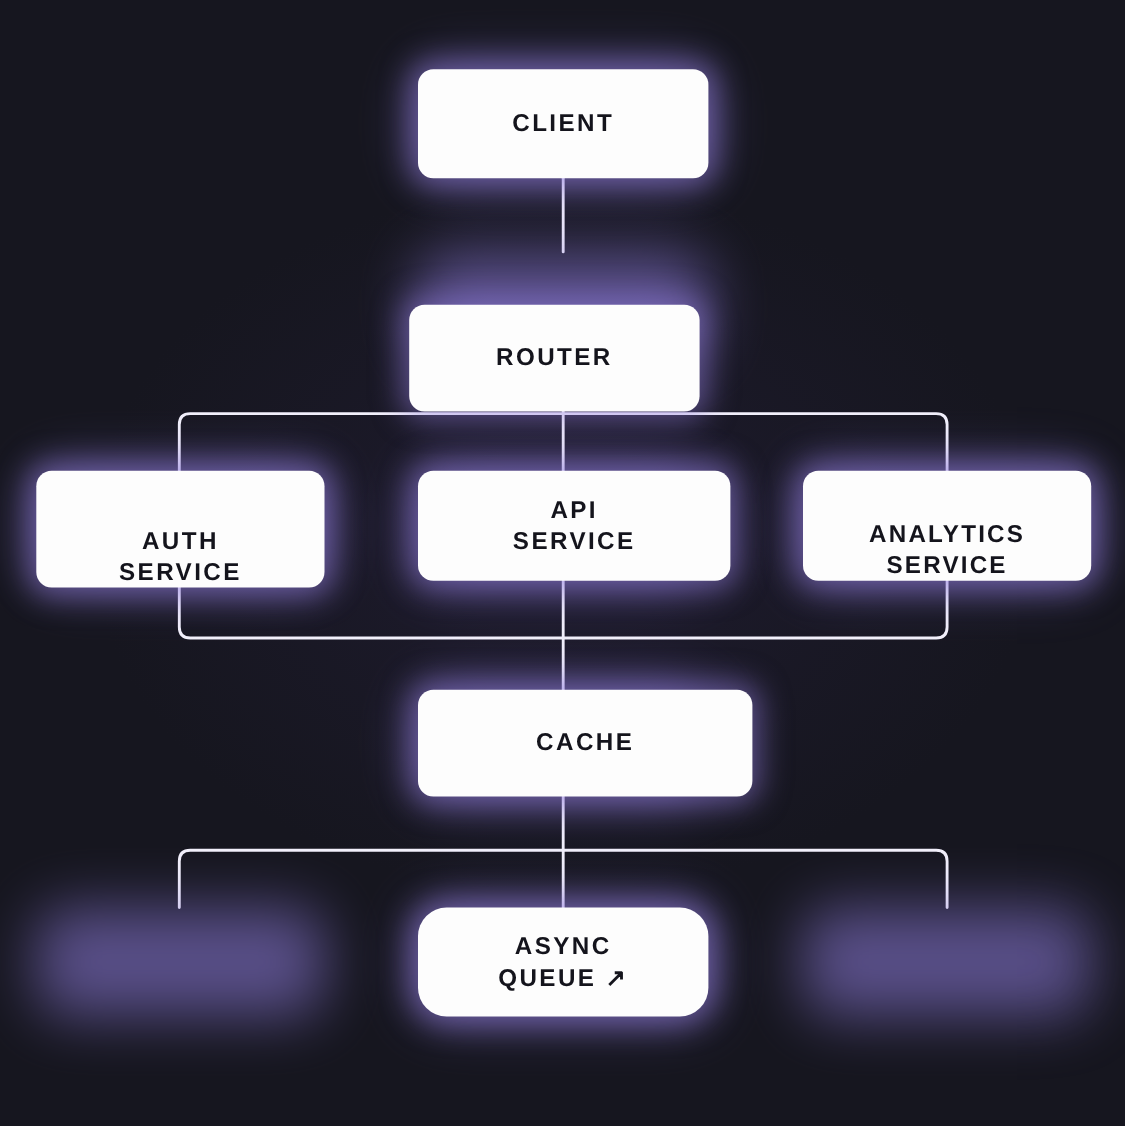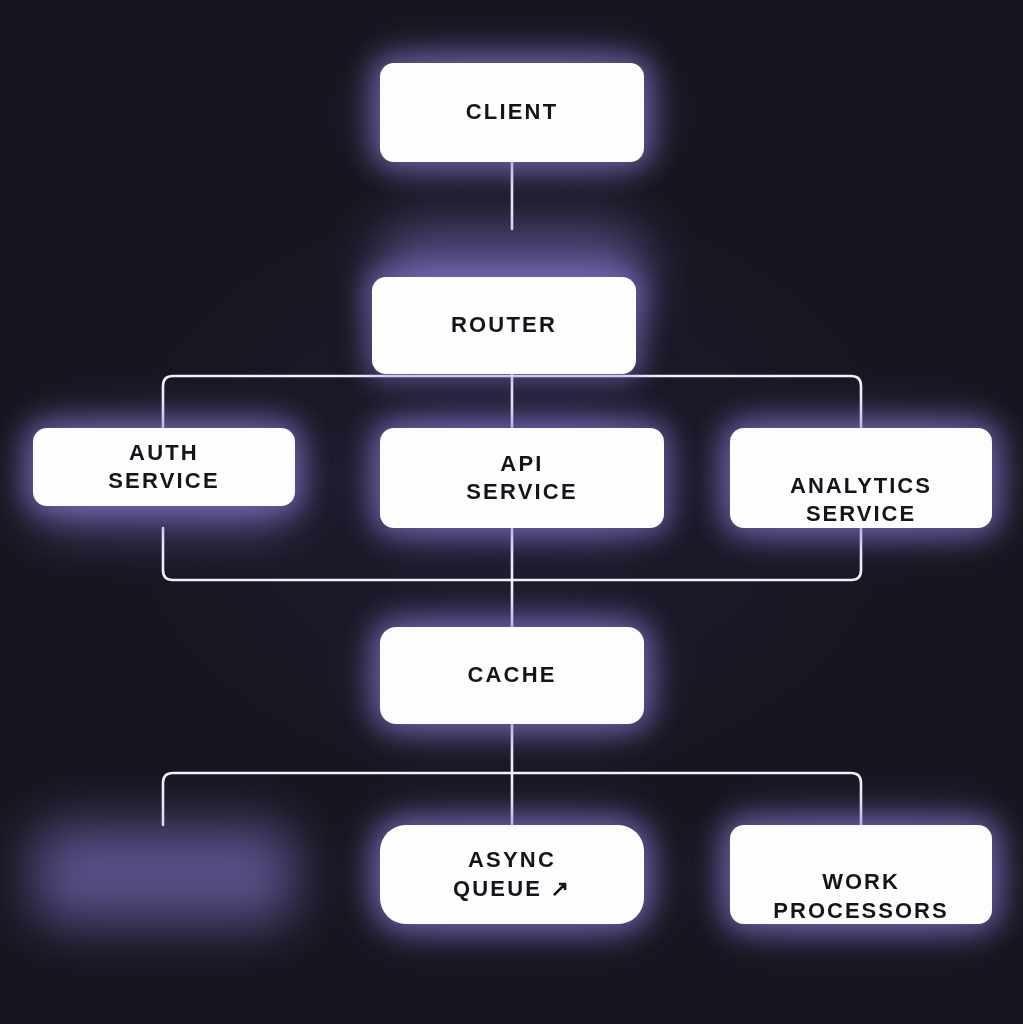--- a/index.html
+++ b/index.html
@@ -98,43 +98,39 @@
   <div class="halo" style="left:730px; top:825px; width:262px; height:99px;"></div>
 
   <div class="node" style="left:380px; top:63px;  width:264px; height:99px;">
     <span class="label">CLIENT</span>
   </div>
 
   <div class="node" style="left:372px; top:229px; width:264px; height:97px;margin-top:48px;">
     <span class="label">ROUTER</span>
   </div>
 
-  <div class="node" style="left:33px;  top:428px; width:262px; height:78px;">
+  <div class="node" style="left:33px;  top:428px; width:262px; height:106px;align-items:flex-end;">
     <span class="label">AUTH
 SERVICE</span>
   </div>
 
   <div class="node" style="left:380px; top:428px; width:284px; height:100px;">
     <span class="label">API
 SERVICE</span>
   </div>
 
   <div class="node wide" style="left:730px; top:428px; width:262px; height:100px;">
     <span class="label">ANALYTICS
 SERVICE</span>
   </div>
 
-  <div class="node" style="left:380px; top:627px; width:264px; height:97px;border-radius:16px;">
+  <div class="node" style="left:380px; top:627px; width:304px; height:97px;">
     <span class="label">CACHE</span>
   </div>
 
 
   <div class="node" style="left:380px; top:825px; width:264px; height:99px;border-radius:26px;">
     <span class="label">ASYNC
 QUEUE ↗</span>
   </div>
 
-  <div class="node wide" style="left:730px; top:825px; width:262px; height:99px;">
-    <span class="label">WORK
-PROCESSORS</span>
-  </div>
 
 </div>
 
 </body></html>

